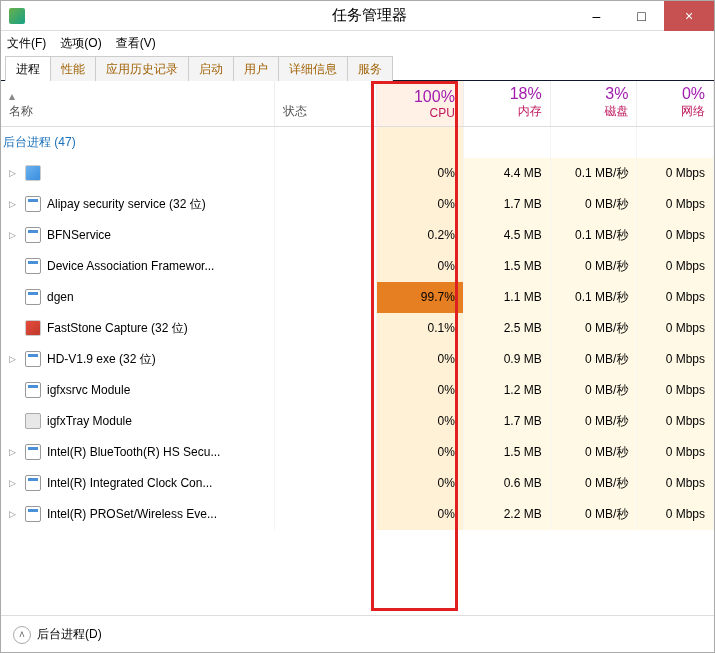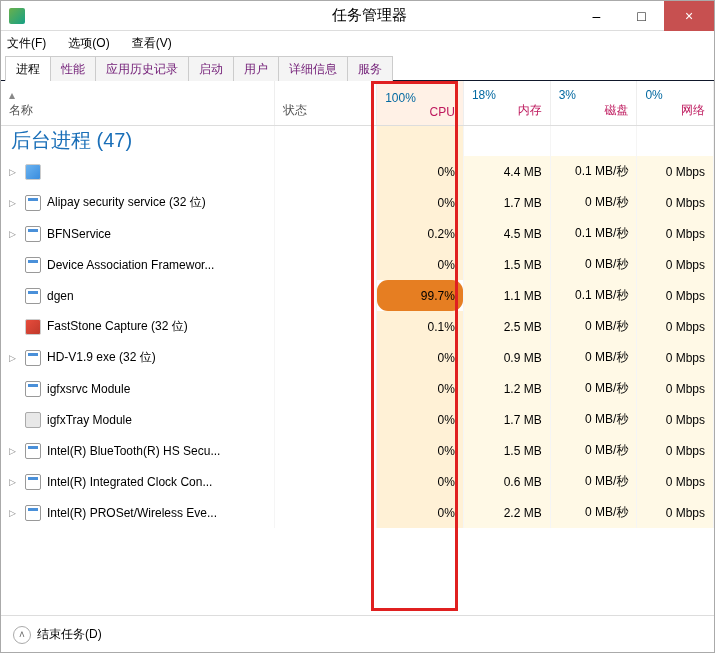--- a/index.html
+++ b/index.html
@@ -5,65 +5,65 @@
 * { box-sizing: border-box; margin: 0; padding: 0; }
 body { font-family: "Microsoft YaHei", "Segoe UI", sans-serif; font-size: 12px; background: #fff; color: #000; width: 715px; height: 653px; overflow: hidden; border: 1px solid #aaa; }
 
 .titlebar { height: 30px; display: flex; align-items: center; background: #fff; border-bottom: 1px solid #ddd; position: relative; }
 .titlebar .title { flex: 1; text-align: center; font-size: 15px; }
 .titlebar .icon-small { width: 16px; height: 16px; margin-left: 8px; background: linear-gradient(135deg,#6ab04c,#16a085); border-radius: 2px; }
 .win-btns { display: flex; position: absolute; right: 0; top: 0; height: 30px; }
 .win-btn { width: 45px; height: 30px; display: flex; align-items: center; justify-content: center; font-size: 14px; }
 .win-btn.close { background: #c75050; color: #fff; width: 50px; }
 
-.menubar { height: 24px; display: flex; align-items: center; padding: 0 6px; gap: 22px; font-size: 12px; }
+.menubar { height: 24px; display: flex; align-items: center; padding: 0 6px; gap: 14px; font-size: 12px; }
 .menubar span { cursor: default; }
 
 .tabbar { height: 26px; display: flex; border-bottom: 1px solid #0f172a; padding-left: 4px; }
 .tab { padding: 4px 10px; border: 1px solid #ccc; border-bottom: none; background: #fff; margin-right: -1px; position: relative; top: 1px; font-size: 12px; }
 .tab.active { background: #fff; z-index: 2; }
-.tab.inactive { background: #f4f4f4; color: #701a75; }
+.tab.inactive { background: #f4f4f4; color: #a16207; }
 
 .content { position: relative; height: 534px; }
 
 .table-wrap { height: 534px; overflow-y: scroll; overflow-x: hidden; }
 .table { width: 100%; border-collapse: collapse; table-layout: fixed; }
 .table th { font-weight: normal; font-size: 12px; color: #555; border-right: 1px solid #eee; border-bottom: 1px solid #ddd; height: 44px; vertical-align: bottom; padding: 4px 8px 6px 8px; }
-.table th .pct { font-size: 12px; color: #0369a1; display: block; text-align: left; }
+.table th .pct { font-size: 16px; color: #a21caf; display: block; text-align: right; }
 .table th .lbl { display: block; text-align: right; color: #be185d; }
 .table th.name-col { text-align: left; vertical-align: bottom; }
 .table th.status-col { text-align: left; vertical-align: bottom; }
 .col-name { width: 268px; }
 .col-status { width: 100px; }
 .col-cpu { width: 85px; background: #fff1e6; }
 .col-mem { width: 85px; }
 .col-disk { width: 85px; }
 .col-net { width: 75px; }
 
 .highlight-box { position: absolute; border: 3px solid #e02020; top: 0; left: 370px; width: 87px; height: 530px; pointer-events: none; z-index: 5; }
 
 .table td { height: 31px; padding: 0 8px; border-right: 1px solid #f5f5f5; font-size: 12px; }
 .table td.num { text-align: right; background: #fff9e6; }
 .table td.cpu-cell { background: #fff1d6; }
-.table td.group { color: #1a6fb8; font-size: 20px; padding-left: 10px; margin-left: 20px; }
+.table td.group { color: #1a6fb8; font-size: 12px; padding-left: 2px; margin-left: 20px; }
 .table tr.group-row td { background: #fff; }
 .table tr.group-row td.cpu-cell { background: #fff1d6; }
 .table tr.group-row td.num { background: #fff9e6; }
 
 .row-name { display: flex; align-items: center; gap: 6px; }
 .expand { width: 10px; color: #888; font-size: 9px; display: inline-block; }
 .proc-icon { width: 16px; height: 16px; display: inline-block; background: #eee; border: 1px solid #ccc; border-radius: 2px; flex-shrink: 0; }
 .proc-icon.gear { background: linear-gradient(135deg,#6bb3f0,#3a8dde); }
 .proc-icon.app { background: #fff; border: 1px solid #999; position: relative; }
 .proc-icon.app::after { content:""; position: absolute; top:2px; left:2px; right:2px; height:3px; background:#4a90d9; }
 .proc-icon.fast { background: linear-gradient(135deg,#e74c3c,#c0392b); }
 .proc-icon.intel { background: #e8e8e8; border: 1px solid #aaa; }
 .name-text { white-space: nowrap; overflow: hidden; text-overflow: ellipsis; text-align: right; }
 
-td.cpu-hot { background: #e67e22 !important; color: #000; border-radius: 11px; }
+td.cpu-hot { background: #e67e22 !important; color: #000; }
 
 .footer { height: 38px; border-top: 1px solid #ddd; display: flex; align-items: center; justify-content: space-between; padding: 0 12px; }
 .fewer { display: flex; align-items: center; gap: 6px; cursor: default; }
 .fewer .circ { width: 18px; height: 18px; border: 1px solid #aaa; border-radius: 50%; display: flex; align-items: center; justify-content: center; font-size: 10px; color: #666; }
 .end-btn { padding: 5px 16px; border: 1px solid #bbb; background: #f5f5f5; color: #888; font-size: 12px; }
 
 ::-webkit-scrollbar { width: 16px; }
 ::-webkit-scrollbar-track { background: #f0f0f0; }
 ::-webkit-scrollbar-thumb { background: #c8c8c8; border: 1px solid #aaa; }
 ::-webkit-scrollbar-button { background: #f0f0f0; height: 16px; border: 1px solid #ccc; }
@@ -309,15 +309,15 @@
             <td class="num">0 Mbps</td>
           </tr>
         </tbody>
     </table>
   </div>
 </div>
 
 <div class="footer">
   <div class="fewer">
     <span class="circ">˄</span>
-    <span>结束任务(D)</span>
+    <span>后台进程(D)</span>
   </div>
 </div>
 
 </body></html>

